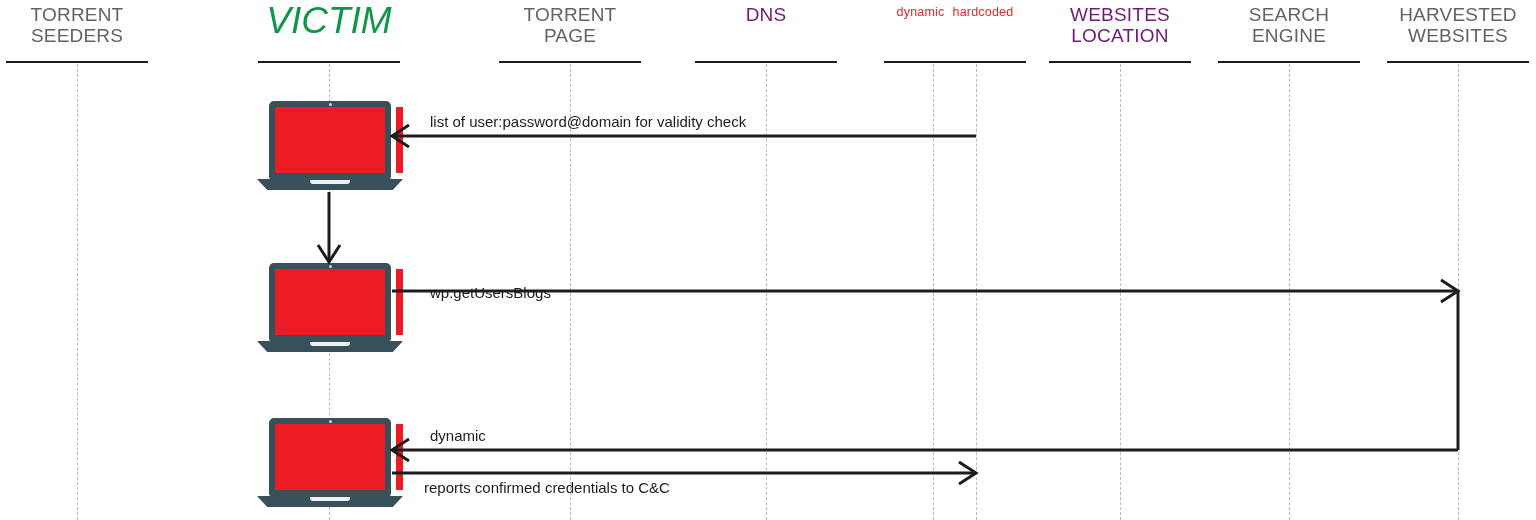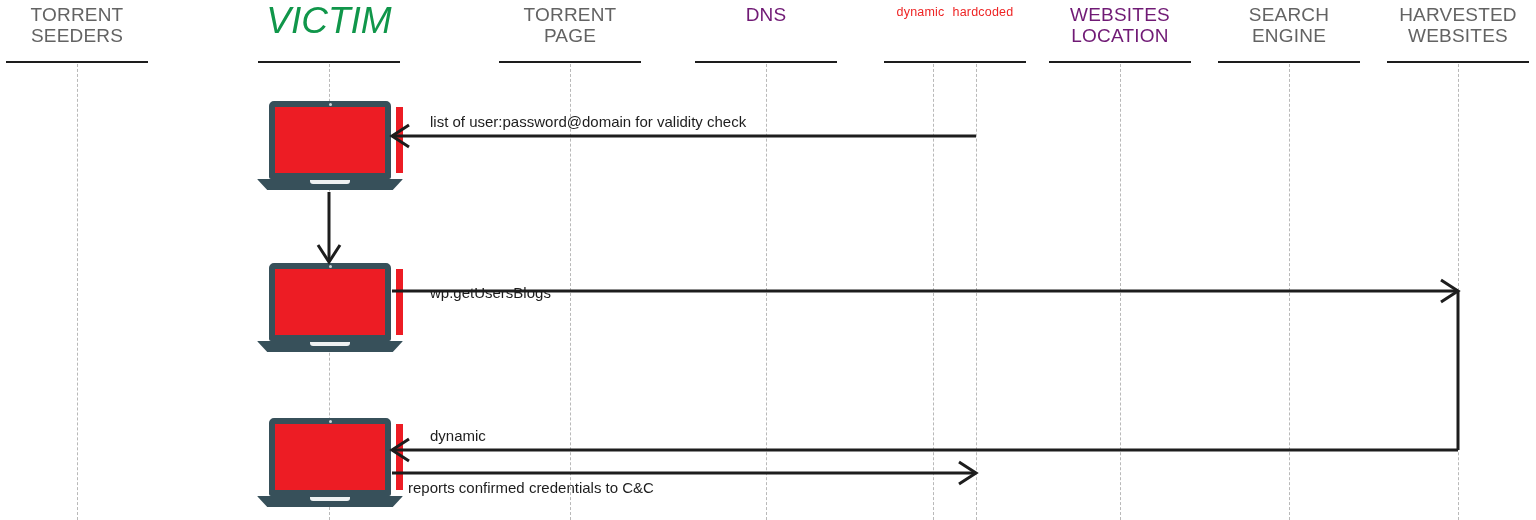--- a/index.html
+++ b/index.html
@@ -223,16 +223,16 @@
       <line x1="1458" y1="450" x2="392" y2="450" stroke="#1d1d1d" stroke-width="3"></line>
       <polyline points="409,439 392,450 409,461" fill="none" stroke="#1d1d1d" stroke-width="3" stroke-linecap="butt"></polyline>
       <line x1="392" y1="473" x2="976" y2="473" stroke="#1d1d1d" stroke-width="3"></line>
       <polyline points="959,462 976,473 959,484" fill="none" stroke="#1d1d1d" stroke-width="3" stroke-linecap="butt"></polyline>
     </svg>
 
   <div id="labels-layer">
       <div class="msg-label" style="left: 430px; top: 113px;">list of user:password@domain for validity check</div>
       <div class="msg-label" style="left: 430px; top: 268px; margin-top: 16px;">wp.getUsersBlogs</div>
       <div class="msg-label" style="left: 430px; top: 427px;">dynamic</div>
-      <div class="msg-label" style="left: 408px; top: 479px; text-align: center;">reports confirmed credentials to C&amp;C</div>
+      <div class="msg-label" style="left: 424px; top: 479px; text-align: center;">reports confirmed credentials to C&amp;C</div>
     </div>
 
 </div>
 
 </body></html>

